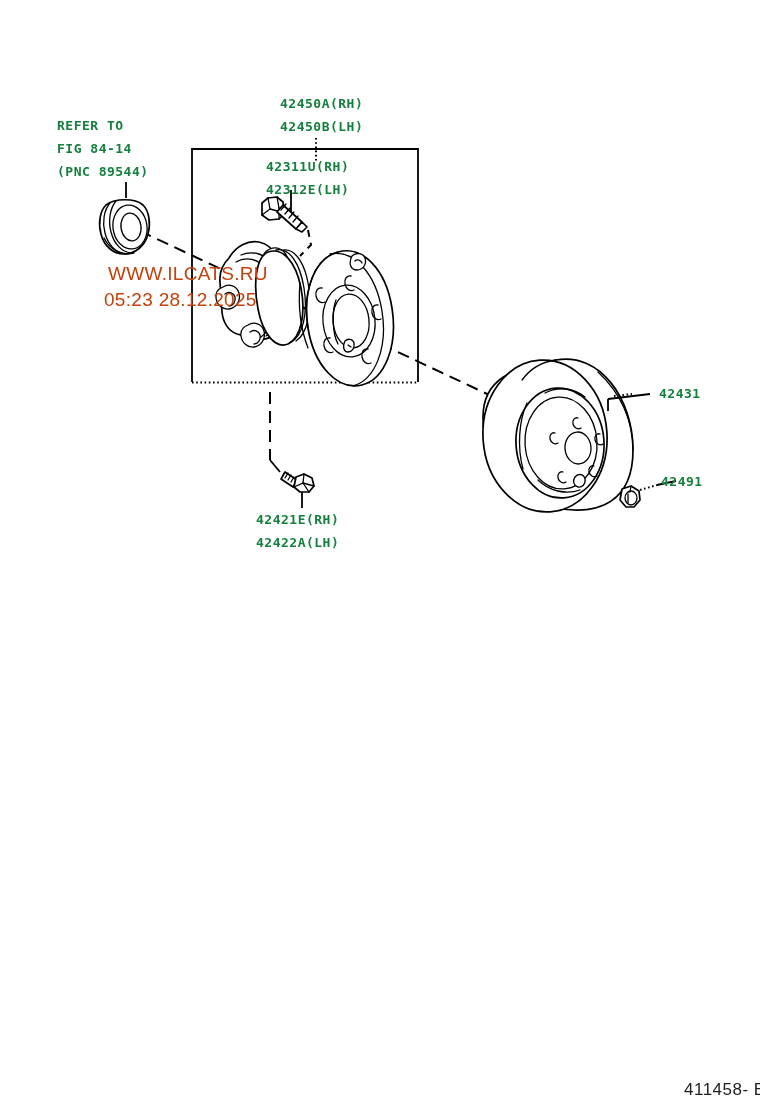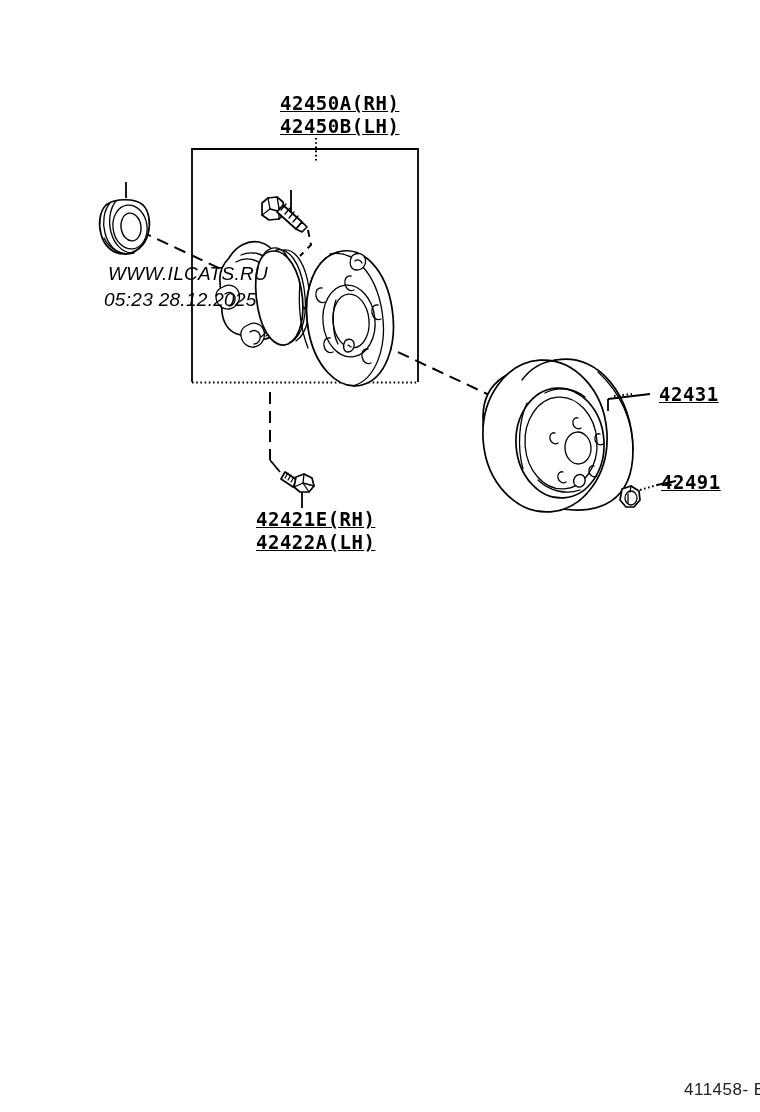--- a/index.html
+++ b/index.html
@@ -26,38 +26,36 @@
     position: absolute;
     left: 0; top: 0;
     width: 760px;
     height: 1112px;
     overflow: visible;
   }
   .label {
     position: absolute;
     font-family: "DejaVu Sans Mono", "Liberation Mono", monospace;
     font-weight: bold;
-    font-size: 19px;
+    font-size: 13px;
     letter-spacing: 0.5px;
-    color: #000000;
+    color: #15803d;
     white-space: pre;
     line-height: 22px;
     pointer-events: none;
-    text-decoration: underline;
   }
   .label.multi { line-height: 23px; }
   .watermark {
     position: absolute;
     font-family: "Liberation Sans", "DejaVu Sans", sans-serif;
     font-size: 19px;
-    color: #000000;
+    color: #c2410c;
     white-space: pre;
     line-height: 23px;
     letter-spacing: 0.3px;
-    font-style: italic;
   }
   .figno {
     position: absolute;
     font-family: "Liberation Sans", "DejaVu Sans", sans-serif;
     font-size: 17px;
     color: #222222;
     letter-spacing: 0.5px;
     white-space: pre;
   }
 </style>
@@ -271,23 +269,25 @@
       <ellipse class="thin" cx="631" cy="498" rx="6" ry="7"></ellipse>
       <path class="thin" d="M628,494 L628,503"></path>
       <path class="thin" d="M631,486 L630,492"></path>
 
       <path class="dotline" d="M640,490 L657,485"></path>
       <path class="lead" d="M657,485 L676,481"></path>
     </g>
 
   </svg>
 
+  <div class="label multi" style="left:57px; top:114px;"><span>REFER TO</span><br><span>FIG 84-14</span><br><span>(PNC 89544)</span></div>
 
   <div class="label multi" style="left:280px; top:92px;"><span>42450A(RH)</span><br><span>42450B(LH)</span></div>
 
+  <div class="label multi" style="left:266px; top:155px;"><span>42311U(RH)</span><br><span>42312E(LH)</span></div>
 
   <div class="label multi" style="left:256px; top:508px;text-align:right;"><span>42421E(RH)</span><br><span>42422A(LH)</span></div>
 
   <div class="label" style="left:659px; top:383px;"><span>42431</span></div>
 
   <div class="label" style="left:661px; top:471px;text-align:right;"><span>42491</span></div>
 
   <div class="watermark" style="left:108px; top:262px;">WWW.ILCATS.RU</div>
   <div class="watermark" style="left:104px; top:288px;">05:23 28.12.2025</div>
 

